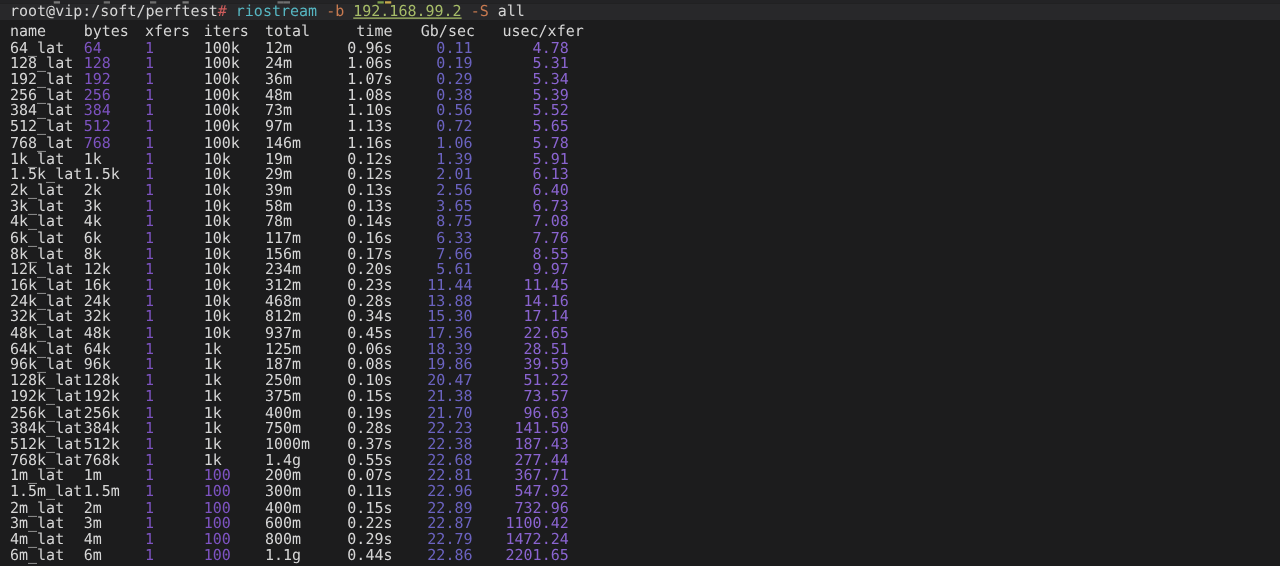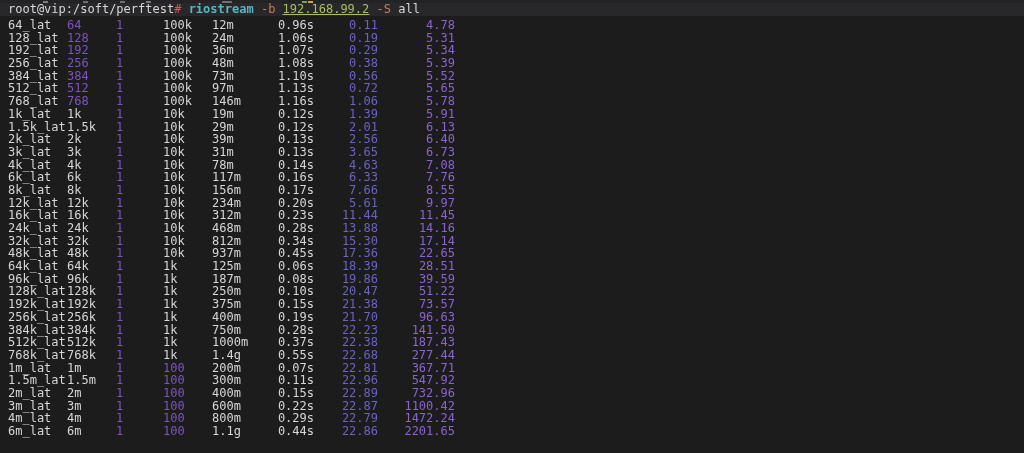--- a/index.html
+++ b/index.html
@@ -14,21 +14,21 @@
   
   .prev-line{height:3px;background:var(--sliver,#232325);position:relative;overflow:hidden;}
   .frag{position:absolute;bottom:0;width:5px;height:2px;display:inline-block;}
   
   .prompt-line{
     height:13px;line-height:13px;background:var(--band,#28282a);
     padding-left:8px;white-space:pre;color:var(--fg,#d6d6d6);
   }
   .seg-fg{color:var(--fg,#d6d6d6);}
   .seg-hash{color:var(--hash,#ce5c5c);}
-  .seg-cmd{color:var(--cmd,#56b6c2);font-weight:bold;}
+  .seg-cmd{color:var(--cmd,#56b6c2);}
   .seg-flag{color:var(--flag,#c87a50);}
   .seg-ip{color:var(--ip,#a7bd68);text-decoration:underline;}
   
   .output{padding:3px 0 0 8px;color:var(--fg,#d6d6d6);}
   .row{display:flex;height:12.7px;line-height:12.7px;white-space:pre;}
   .c{flex:none;}
   .c0{width:59px;}
   .c1{width:49px;}
   .c2{width:47px;}
   .c3{width:49px;}
@@ -52,32 +52,33 @@
       <span class="frag" style="left: 83px; background: rgb(111, 111, 111);"></span>
       <span class="frag" style="left: 120px; background: rgb(111, 111, 111);"></span>
       <span class="frag" style="left: 146px; background: rgb(122, 122, 122);"></span>
       <span class="frag" style="left: 222px; background: rgb(111, 111, 111);"></span>
       <span class="frag" style="left: 227px; background: rgb(111, 111, 111);"></span>
       <span class="frag" style="left: 302px; background: rgb(122, 158, 74);"></span>
       <span class="frag" style="left: 308px; background: rgb(200, 168, 75);"></span>
     </div>
   <div class="prompt-line" id="promptline"><span class="seg-fg">root@vip:/soft/perftest</span><span class="seg-hash">#</span><span class="seg-fg"> </span><span class="seg-cmd">riostream</span><span class="seg-fg"> </span><span class="seg-flag">-b</span><span class="seg-fg"> </span><span class="seg-ip">192.168.99.2</span><span class="seg-fg"> </span><span class="seg-flag">-S</span><span class="seg-fg"> </span><span class="seg-fg">all</span></div>
   <div class="output" id="output">
+      <div class="row hdr"><span class="c c0 fg">name</span><span class="c c1 fg">bytes</span><span class="c c2 fg">xfers</span><span class="c c3 fg">iters</span><span class="c c4 fg">total</span><span class="c c5 fg">time</span><span class="c c6 fg">Gb/sec</span><span class="c c7 fg">usec/xfer</span></div>
       <div class="row"><span class="c c0 fg">64_lat</span><span class="c c1 num">64</span><span class="c c2 num">1</span><span class="c c3 fg">100k</span><span class="c c4 fg">12m</span><span class="c c5 fg">0.96s</span><span class="c c6 gb">0.11</span><span class="c c7 usec">4.78</span></div>
       <div class="row"><span class="c c0 fg">128_lat</span><span class="c c1 num">128</span><span class="c c2 num">1</span><span class="c c3 fg">100k</span><span class="c c4 fg">24m</span><span class="c c5 fg">1.06s</span><span class="c c6 gb">0.19</span><span class="c c7 usec">5.31</span></div>
       <div class="row"><span class="c c0 fg">192_lat</span><span class="c c1 num">192</span><span class="c c2 num">1</span><span class="c c3 fg">100k</span><span class="c c4 fg">36m</span><span class="c c5 fg">1.07s</span><span class="c c6 gb">0.29</span><span class="c c7 usec">5.34</span></div>
       <div class="row"><span class="c c0 fg">256_lat</span><span class="c c1 num">256</span><span class="c c2 num">1</span><span class="c c3 fg">100k</span><span class="c c4 fg">48m</span><span class="c c5 fg">1.08s</span><span class="c c6 gb">0.38</span><span class="c c7 usec">5.39</span></div>
       <div class="row"><span class="c c0 fg">384_lat</span><span class="c c1 num">384</span><span class="c c2 num">1</span><span class="c c3 fg">100k</span><span class="c c4 fg">73m</span><span class="c c5 fg">1.10s</span><span class="c c6 gb">0.56</span><span class="c c7 usec">5.52</span></div>
       <div class="row"><span class="c c0 fg">512_lat</span><span class="c c1 num">512</span><span class="c c2 num">1</span><span class="c c3 fg">100k</span><span class="c c4 fg">97m</span><span class="c c5 fg">1.13s</span><span class="c c6 gb">0.72</span><span class="c c7 usec">5.65</span></div>
       <div class="row"><span class="c c0 fg">768_lat</span><span class="c c1 num">768</span><span class="c c2 num">1</span><span class="c c3 fg">100k</span><span class="c c4 fg">146m</span><span class="c c5 fg">1.16s</span><span class="c c6 gb">1.06</span><span class="c c7 usec">5.78</span></div>
       <div class="row"><span class="c c0 fg">1k_lat</span><span class="c c1 fg">1k</span><span class="c c2 num">1</span><span class="c c3 fg">10k</span><span class="c c4 fg">19m</span><span class="c c5 fg">0.12s</span><span class="c c6 gb">1.39</span><span class="c c7 usec">5.91</span></div>
       <div class="row"><span class="c c0 fg">1.5k_lat</span><span class="c c1 fg">1.5k</span><span class="c c2 num">1</span><span class="c c3 fg">10k</span><span class="c c4 fg">29m</span><span class="c c5 fg">0.12s</span><span class="c c6 gb">2.01</span><span class="c c7 usec">6.13</span></div>
       <div class="row"><span class="c c0 fg">2k_lat</span><span class="c c1 fg">2k</span><span class="c c2 num">1</span><span class="c c3 fg">10k</span><span class="c c4 fg">39m</span><span class="c c5 fg">0.13s</span><span class="c c6 gb">2.56</span><span class="c c7 usec">6.40</span></div>
-      <div class="row"><span class="c c0 fg">3k_lat</span><span class="c c1 fg">3k</span><span class="c c2 num">1</span><span class="c c3 fg">10k</span><span class="c c4 fg">31m</span><span class="c c5 fg">0.13s</span><span class="c c6 gb">3.65</span><span class="c c7 usec">6.73</span></div>
-      <div class="row"><span class="c c0 fg">4k_lat</span><span class="c c1 fg">4k</span><span class="c c2 num">1</span><span class="c c3 fg">10k</span><span class="c c4 fg">78m</span><span class="c c5 fg">0.14s</span><span class="c c6 gb">4.63</span><span class="c c7 usec">7.08</span></div>
+      <div class="row"><span class="c c0 fg">3k_lat</span><span class="c c1 fg">3k</span><span class="c c2 num">1</span><span class="c c3 fg">10k</span><span class="c c4 fg">58m</span><span class="c c5 fg">0.13s</span><span class="c c6 gb">3.65</span><span class="c c7 usec">6.73</span></div>
+      <div class="row"><span class="c c0 fg">4k_lat</span><span class="c c1 fg">4k</span><span class="c c2 num">1</span><span class="c c3 fg">10k</span><span class="c c4 fg">78m</span><span class="c c5 fg">0.14s</span><span class="c c6 gb">8.75</span><span class="c c7 usec">7.08</span></div>
       <div class="row"><span class="c c0 fg">6k_lat</span><span class="c c1 fg">6k</span><span class="c c2 num">1</span><span class="c c3 fg">10k</span><span class="c c4 fg">117m</span><span class="c c5 fg">0.16s</span><span class="c c6 gb">6.33</span><span class="c c7 usec">7.76</span></div>
       <div class="row"><span class="c c0 fg">8k_lat</span><span class="c c1 fg">8k</span><span class="c c2 num">1</span><span class="c c3 fg">10k</span><span class="c c4 fg">156m</span><span class="c c5 fg">0.17s</span><span class="c c6 gb">7.66</span><span class="c c7 usec">8.55</span></div>
       <div class="row"><span class="c c0 fg">12k_lat</span><span class="c c1 fg">12k</span><span class="c c2 num">1</span><span class="c c3 fg">10k</span><span class="c c4 fg">234m</span><span class="c c5 fg">0.20s</span><span class="c c6 gb">5.61</span><span class="c c7 usec">9.97</span></div>
       <div class="row"><span class="c c0 fg">16k_lat</span><span class="c c1 fg">16k</span><span class="c c2 num">1</span><span class="c c3 fg">10k</span><span class="c c4 fg">312m</span><span class="c c5 fg">0.23s</span><span class="c c6 gb">11.44</span><span class="c c7 usec">11.45</span></div>
       <div class="row"><span class="c c0 fg">24k_lat</span><span class="c c1 fg">24k</span><span class="c c2 num">1</span><span class="c c3 fg">10k</span><span class="c c4 fg">468m</span><span class="c c5 fg">0.28s</span><span class="c c6 gb">13.88</span><span class="c c7 usec">14.16</span></div>
       <div class="row"><span class="c c0 fg">32k_lat</span><span class="c c1 fg">32k</span><span class="c c2 num">1</span><span class="c c3 fg">10k</span><span class="c c4 fg">812m</span><span class="c c5 fg">0.34s</span><span class="c c6 gb">15.30</span><span class="c c7 usec">17.14</span></div>
       <div class="row"><span class="c c0 fg">48k_lat</span><span class="c c1 fg">48k</span><span class="c c2 num">1</span><span class="c c3 fg">10k</span><span class="c c4 fg">937m</span><span class="c c5 fg">0.45s</span><span class="c c6 gb">17.36</span><span class="c c7 usec">22.65</span></div>
       <div class="row"><span class="c c0 fg">64k_lat</span><span class="c c1 fg">64k</span><span class="c c2 num">1</span><span class="c c3 fg">1k</span><span class="c c4 fg">125m</span><span class="c c5 fg">0.06s</span><span class="c c6 gb">18.39</span><span class="c c7 usec">28.51</span></div>
       <div class="row"><span class="c c0 fg">96k_lat</span><span class="c c1 fg">96k</span><span class="c c2 num">1</span><span class="c c3 fg">1k</span><span class="c c4 fg">187m</span><span class="c c5 fg">0.08s</span><span class="c c6 gb">19.86</span><span class="c c7 usec">39.59</span></div>
       <div class="row"><span class="c c0 fg">128k_lat</span><span class="c c1 fg">128k</span><span class="c c2 num">1</span><span class="c c3 fg">1k</span><span class="c c4 fg">250m</span><span class="c c5 fg">0.10s</span><span class="c c6 gb">20.47</span><span class="c c7 usec">51.22</span></div>

